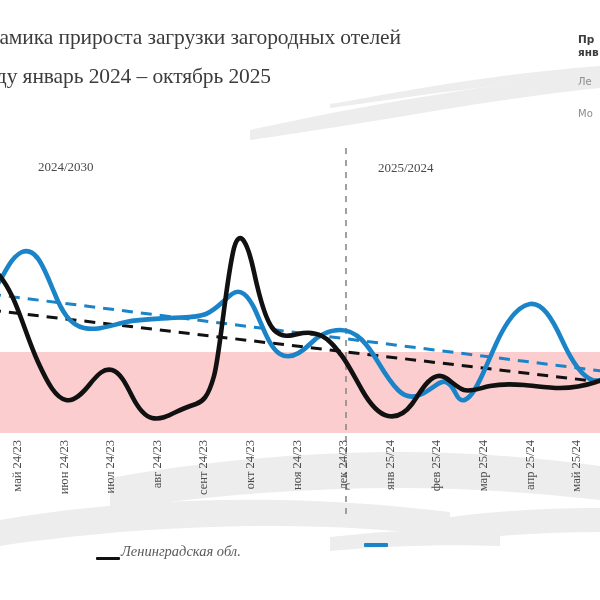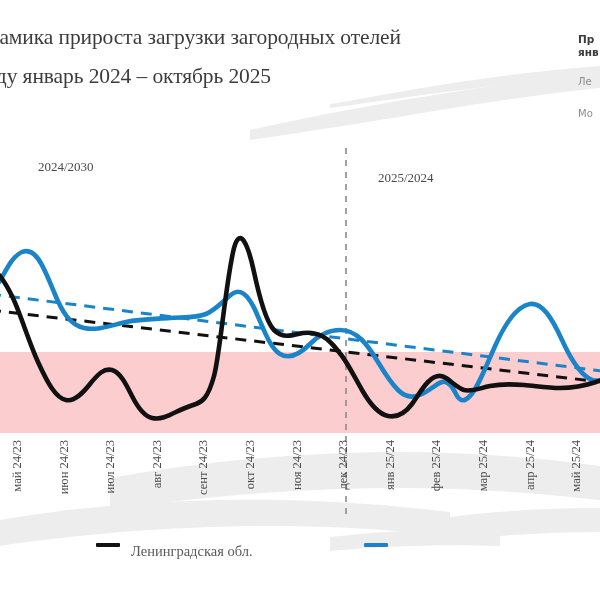--- a/index.html
+++ b/index.html
@@ -83,21 +83,21 @@
 
   
   .period-label {
     position: absolute;
     font-size: 13px;
     color: #4a4a4a;
     z-index: 5;
     white-space: nowrap;
   }
   #period-left  { left: 38px;  top: 159px; }
-  #period-right { left: 378px; top: 170px; }
+  #period-right { left: 378px; top: 160px; }
 
   
   #xaxis {
     position: absolute;
     left: 0; top: 0;
     width: 600px; height: 600px;
     z-index: 5;
     pointer-events: none;
   }
   .xtick {
@@ -116,23 +116,24 @@
     position: absolute;
     top: 543px;
     left: 0;
     width: 600px;
     height: 24px;
     z-index: 6;
   }
   .legend-item {
     position: absolute;
     display: flex;
-    align-items: flex-start;
-    gap: 11px;
-    white-space: nowrap;
+    align-items: flex-end;
+    gap: 1px;
+    white-space: nowrap;
+    font-style: italic;
   }
   .legend-swatch {
     display: inline-block;
     width: 24px;
     height: 3.5px;
     border-radius: 1px;
   }
   .legend-text {
     font-size: 14.5px;
     color: #5a5a5a;

